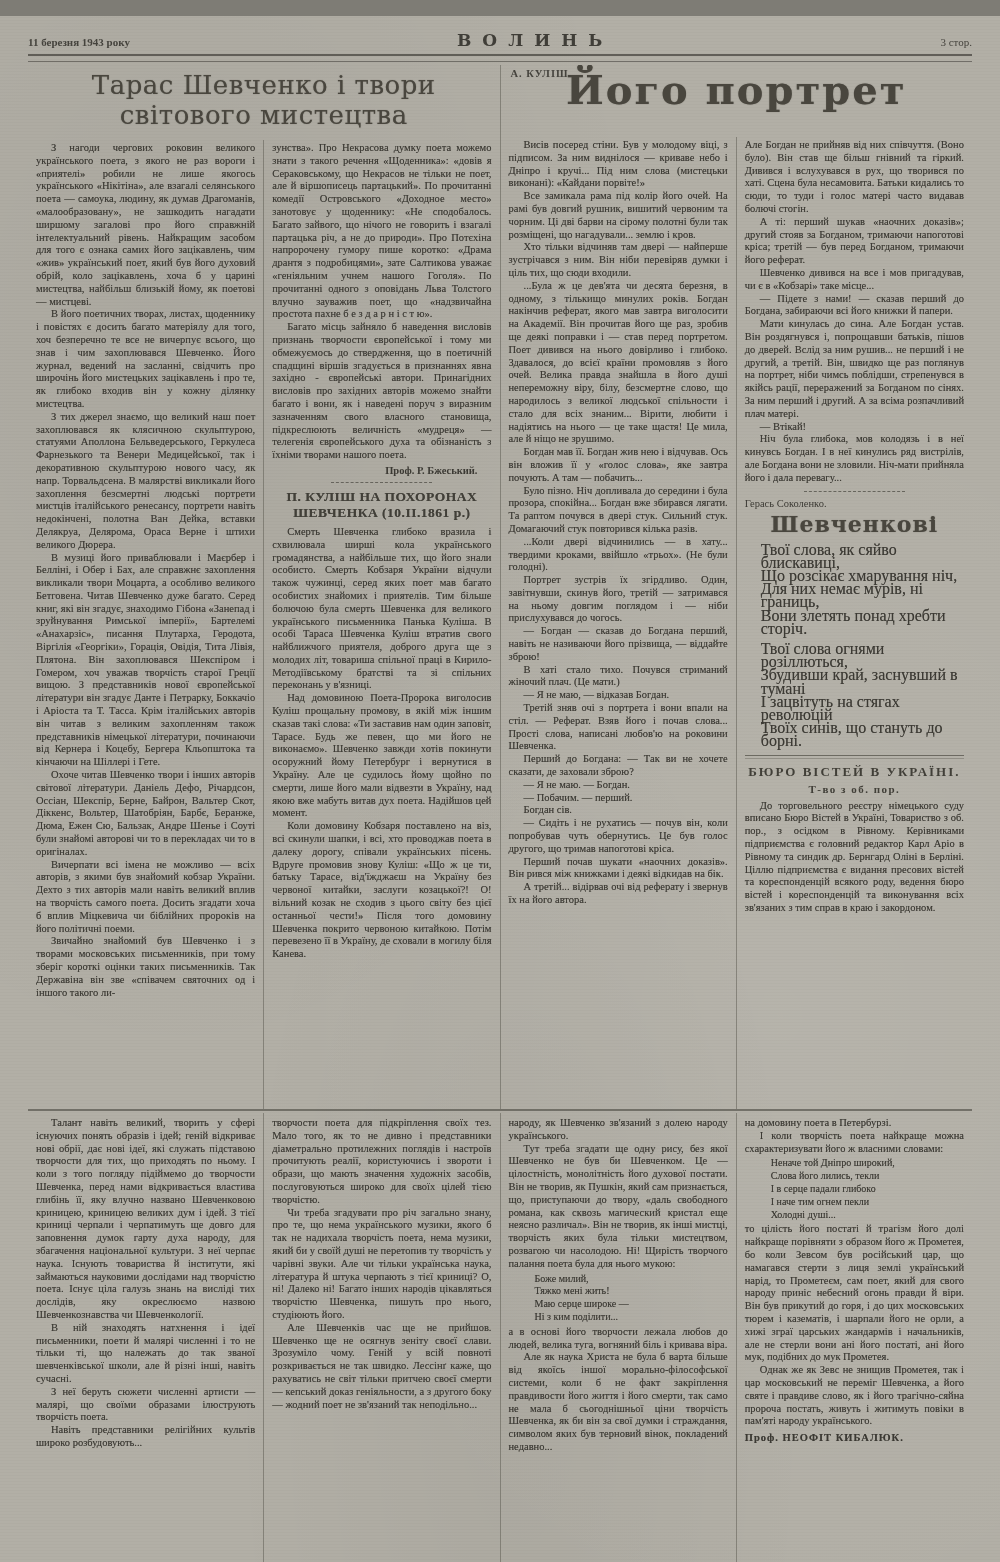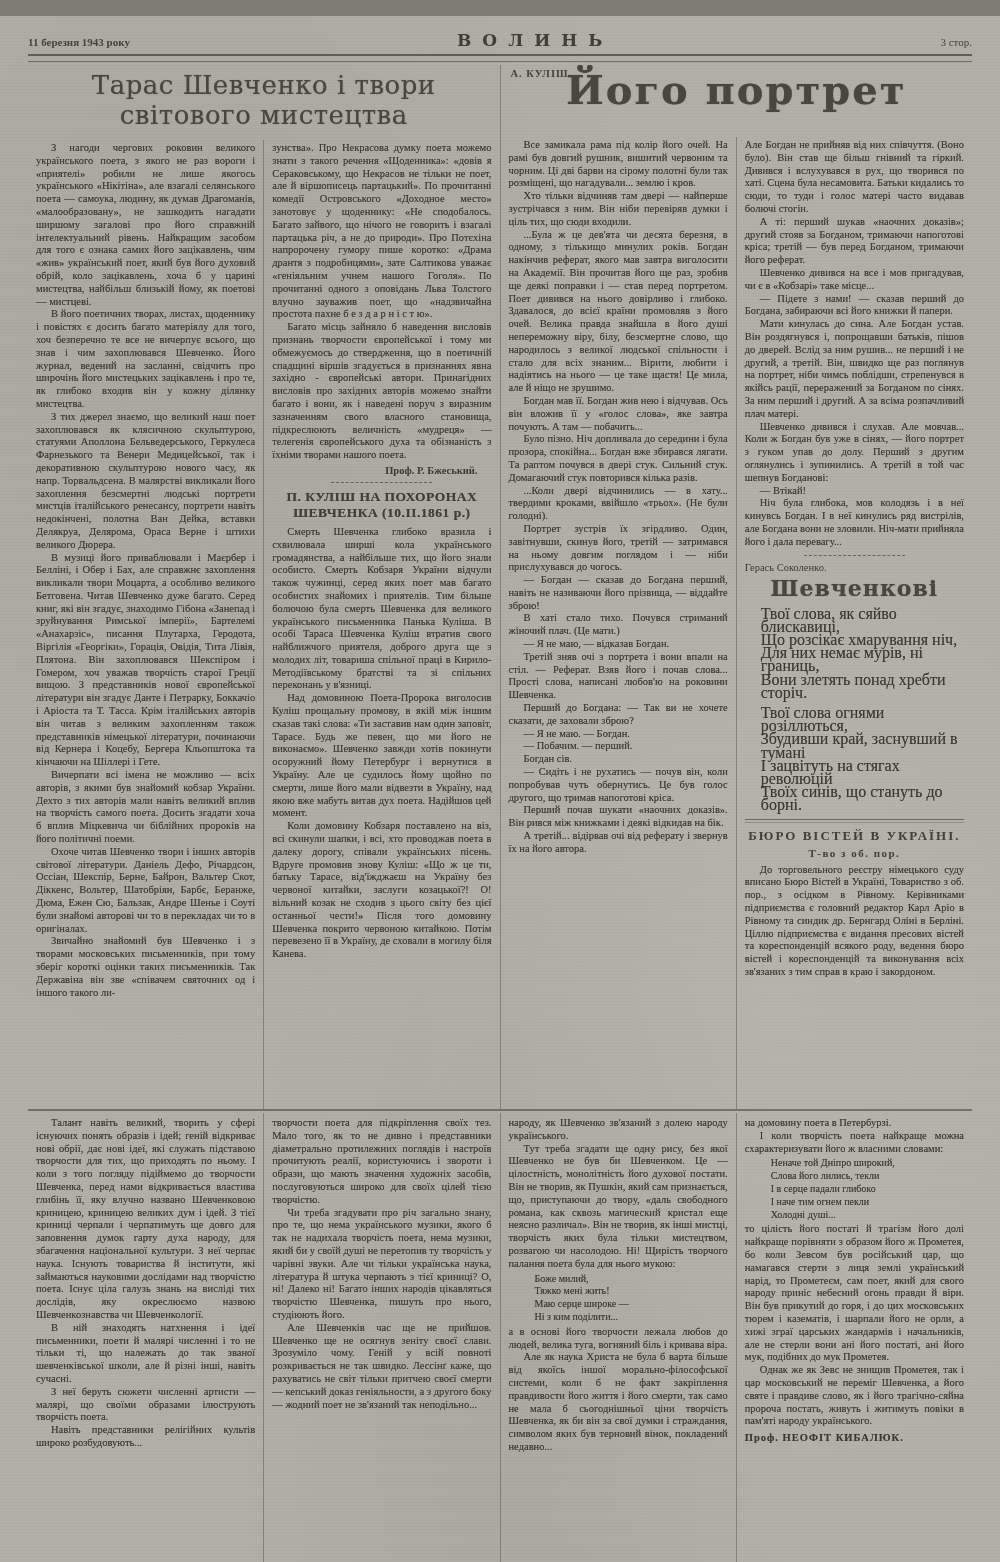--- a/index.html
+++ b/index.html
@@ -69,22 +69,22 @@
       <div class="half left">
         <div class="left-head">
           <h1 class="h-main">Тарас Шевченко і твори світового мистецтва</h1>
         </div>
         <div class="cols">
           <div class="col">
               <p class="para">З нагоди чергових роковин великого українського поета, з якого не раз вороги і «приятелі» робили не лише якогось українського «Нікітіна», але взагалі селянського поета — самоука, людину, як думав Драгоманів, «малообразовану», не зашкодить нагадати ширшому загалові про його справжній інтелектуальний рівень. Найкращим засобом для того є ознака самих його зацікавлень, чим «жив» український поет, який був його духовий обрій, коло зацікавлень, хоча б у царині мистецтва, найбільш близькій йому, як поетові — мистцеві.</p>
               <p class="para">В його поетичних творах, листах, щоденнику і повістях є досить багато матеріялу для того, хоч безперечно те все не вичерпує всього, що знав і чим захоплювався Шевченко. Його журнал, ведений на засланні, свідчить про широчінь його мистецьких зацікавлень і про те, як глибоко входив він у кожну ділянку мистецтва.</p>
               <p class="para">З тих джерел знаємо, що великий наш поет захоплювався як клясичною скульптурою, статуями Аполлона Бельведерського, Геркулеса Фарнезького та Венери Медицейської, так і декоративною скульптурою нового часу, як напр. Торвальдсена. В малярстві викликали його захоплення безсмертні людські портрети мистців італійського ренесансу, портрети навіть недокінчені, полотна Ван Дейка, вставки Делякруа, Делярома, Ораса Верне і штихи великого Дюрера.</p>
               <p class="para">В музиці його приваблювали і Маєрбер і Белліні, і Обер і Бах, але справжнє захоплення викликали твори Моцарта, а особливо великого Бетговена. Читав Шевченко дуже багато. Серед книг, які він згадує, знаходимо Гібона «Занепад і зруйнування Римської імперії», Бартелемі «Анахарзіс», писання Плутарха, Геродота, Віргілія «Георгіки», Горація, Овідія, Тита Лівія, Плятона. Він захоплювався Шекспіром і Гомером, хоч уважав творчість старої Греції вищою. З представників нової європейської літератури він згадує Данте і Петрарку, Боккачіо і Аріоста та Т. Тасса. Крім італійських авторів він читав з великим захопленням також представників німецької літератури, починаючи від Кернера і Коцебу, Бергера Кльопштока та кінчаючи на Шіллері і Гете.</p>
+              <p class="para">Охоче читав Шевченко твори і інших авторів світової літератури. Даніель Дефо, Річардсон, Оссіан, Шекспір, Берне, Байрон, Вальтер Скот, Діккенс, Вольтер, Шатобріян, Барбє, Беранже, Дюма, Ежен Сю, Бальзак, Андре Шенье і Соуті були знайомі авторові чи то в перекладах чи то в оригіналах.</p>
               <p class="para">Вичерпати всі імена не можливо — всіх авторів, з якими був знайомий кобзар України. Дехто з тих авторів мали навіть великий вплив на творчість самого поета. Досить згадати хоча б вплив Міцкевича чи біблійних пророків на його політичні поеми.</p>
-              <p class="para">Охоче читав Шевченко твори і інших авторів світової літератури. Даніель Дефо, Річардсон, Оссіан, Шекспір, Берне, Байрон, Вальтер Скот, Діккенс, Вольтер, Шатобріян, Барбє, Беранже, Дюма, Ежен Сю, Бальзак, Андре Шенье і Соуті були знайомі авторові чи то в перекладах чи то в оригіналах.</p>
               <p class="para">Звичайно знайомий був Шевченко і з творами московських письменників, при тому зберіг короткі оцінки таких письменників. Так Державіна він зве «співачем святочних од і іншого такого ли-</p>
             </div>
           <div class="col">
             <div class="first-noindent">
                 <p class="para">зунства». Про Некрасова думку поета можемо знати з такого речення «Щоденника»: «довів я Сераковському, що Некрасов не тільки не поет, але й віршописець партацький». По прочитанні комедії Островського «Доходное место» занотовує у щоденнику: «Не сподобалось. Багато зайвого, що нічого не говорить і взагалі партацька річ, а не до природи». Про Потєхіна напророчену гумору пише коротко: «Драма дрантя з подробицями», зате Салтикова уважає «геніяльним учнем нашого Гоголя». По прочитанні одного з оповідань Льва Толстого влучно зауважив поет, що «надзвичайна простота пахне б е з д а р н і с т ю».</p>
                 <p class="para">Багато місць зайняло б наведення висловів признань творчости європейської і тому ми обмежуємось до ствердження, що в поетичній спадщині віршів згадується в признаннях явна західно - європейські автори. Принагідних висловів про західних авторів можемо знайти багато і вони, як і наведені поруч з виразним зазначенням свого власного становища, підкреслюють величність «мудреця» — телегенія європейського духа та обізнаність з їхніми творами нашого поета.</p>
               </div>
             <p class="sig">Проф. Р. Бжеський.</p>
             <div class="rule-short"></div>
             <h2 class="sub-head">П. КУЛІШ НА ПОХОРОНАХ ШЕВЧЕНКА (10.ІІ.1861 р.)</h2>
@@ -97,20 +97,21 @@
         </div>
       </div>
 
       <div class="half right">
         <div class="right-head">
           <span class="byline">А. КУЛІШ.</span>
           <h1 class="h-portrait">Його портрет</h1>
         </div>
         <div class="cols">
           <div class="col">
+              <p class="para">Висів посеред стіни. Був у молодому віці, з підписом. За ним виднілося — криваве небо і Дніпро і кручі... Під ним слова (мистецьки виконані): «Кайдани порвіте!»</p>
               <p class="para">Все замикала рама під колір його очей. На рамі був довгий рушник, вишитий червоним та чорним. Ці дві барви на сірому полотні були так розміщені, що нагадували... землю і кров.</p>
               <p class="para">Хто тільки відчиняв там двері — найперше зустрічався з ним. Він ніби перевіряв думки і ціль тих, що сюди входили.</p>
               <p class="para">...Була ж це дев'ята чи десята березня, в одному, з тількищо минулих років. Богдан накінчив реферат, якого мав завтра виголосити на Академії. Він прочитав його ще раз, зробив ще деякі поправки і — став перед портретом. Поет дивився на нього довірливо і глибоко. Здавалося, до всієї країни промовляв з його очей. Велика правда знайшла в його душі непереможну віру, білу, безсмертне слово, що народилось з великої людської спільности і стало для всіх знаним... Вірити, любити і надіятись на нього — це таке щастя! Це мила, але й ніщо не зрушимо.</p>
               <p class="para">Богдан мав її. Богдан жив нею і відчував. Ось він вложив її у «голос слова», яке завтра почують. А там — побачить...</p>
               <p class="para">Було пізно. Ніч допливала до середини і була прозора, спокійна... Богдан вже збирався лягати. Та раптом почувся в двері стук. Сильний стук. Домагаючий стук повторився кілька разів.</p>
               <p class="para">...Коли двері відчинились — в хату... твердими кроками, ввійшло «трьох». (Не були голодні).</p>
               <p class="para">Портрет зустрів їх згірдливо. Один, завітнувши, скинув його, третій — затримався на ньому довгим поглядом і — ніби прислухувався до чогось.</p>
               <p class="para">— Богдан — сказав до Богдана перший, навіть не називаючи його прізвища, — віддайте зброю!</p>
               <p class="para">В хаті стало тихо. Почувся стриманий жіночий плач. (Це мати.)</p>
               <p class="para">— Я не маю, — відказав Богдан.</p>
@@ -123,21 +124,20 @@
               <p class="para">Перший почав шукати «наочних доказів». Він рився між книжками і деякі відкидав на бік.</p>
               <p class="para">А третій... відірвав очі від реферату і звернув їх на його автора.</p>
             </div>
           <div class="col">
             <div class="first-noindent">
                 <p class="para">Але Богдан не прийняв від них співчуття. (Воно було). Він став ще більш гнівний та гіркий. Дивився і вслухувався в рух, що творився по хаті. Сцена була несамовита. Батьки кидались то сюди, то туди і голос матері часто видавав болючі стогін.</p>
                 <p class="para">А ті: перший шукав «наочних доказів»; другий стояв за Богданом, тримаючи напоготові кріса; третій — був перед Богданом, тримаючи його реферат.</p>
                 <p class="para">Шевченко дивився на все і мов пригадував, чи є в «Кобзарі» таке місце...</p>
                 <p class="para">— Підете з нами! — сказав перший до Богдана, забираючи всі його книжки й папери.</p>
                 <p class="para">Мати кинулась до сина. Але Богдан устав. Він роздягнувся і, попрощавши батьків, пішов до дверей. Вслід за ним рушив... не перший і не другий, а третій. Він, швидко ще раз поглянув на портрет, ніби чимсь поблідши, стрепенувся в якійсь рації, переражений за Богданом по сінях. За ним перший і другий. А за всіма розпачливий плач матері.</p>
-                <p class="para">Шевченко дивився і слухав. Але мовчав... Коли ж Богдан був уже в сінях, — його портрет з гуком упав до долу. Перший з другим оглянулись і зупинились. А третій в той час шепнув Богданові:</p>
                 <p class="para">— Втікай!</p>
                 <p class="para">Ніч була глибока, мов колодязь і в неї кинувсь Богдан. І в неї кинулись ряд вистрілів, але Богдана вони не зловили. Ніч-мати прийняла його і дала перевагу...</p>
               </div>
             <div class="rule-short"></div>
             <p class="poem-author">Герась Соколенко.</p>
             <h1 class="h-poem">Шевченкові</h1>
             <div>
                 <p class="stanza">Твої слова, як сяйво блискавиці,
 Що розсікає хмарування ніч,
 Для них немає мурів, ні границь,

